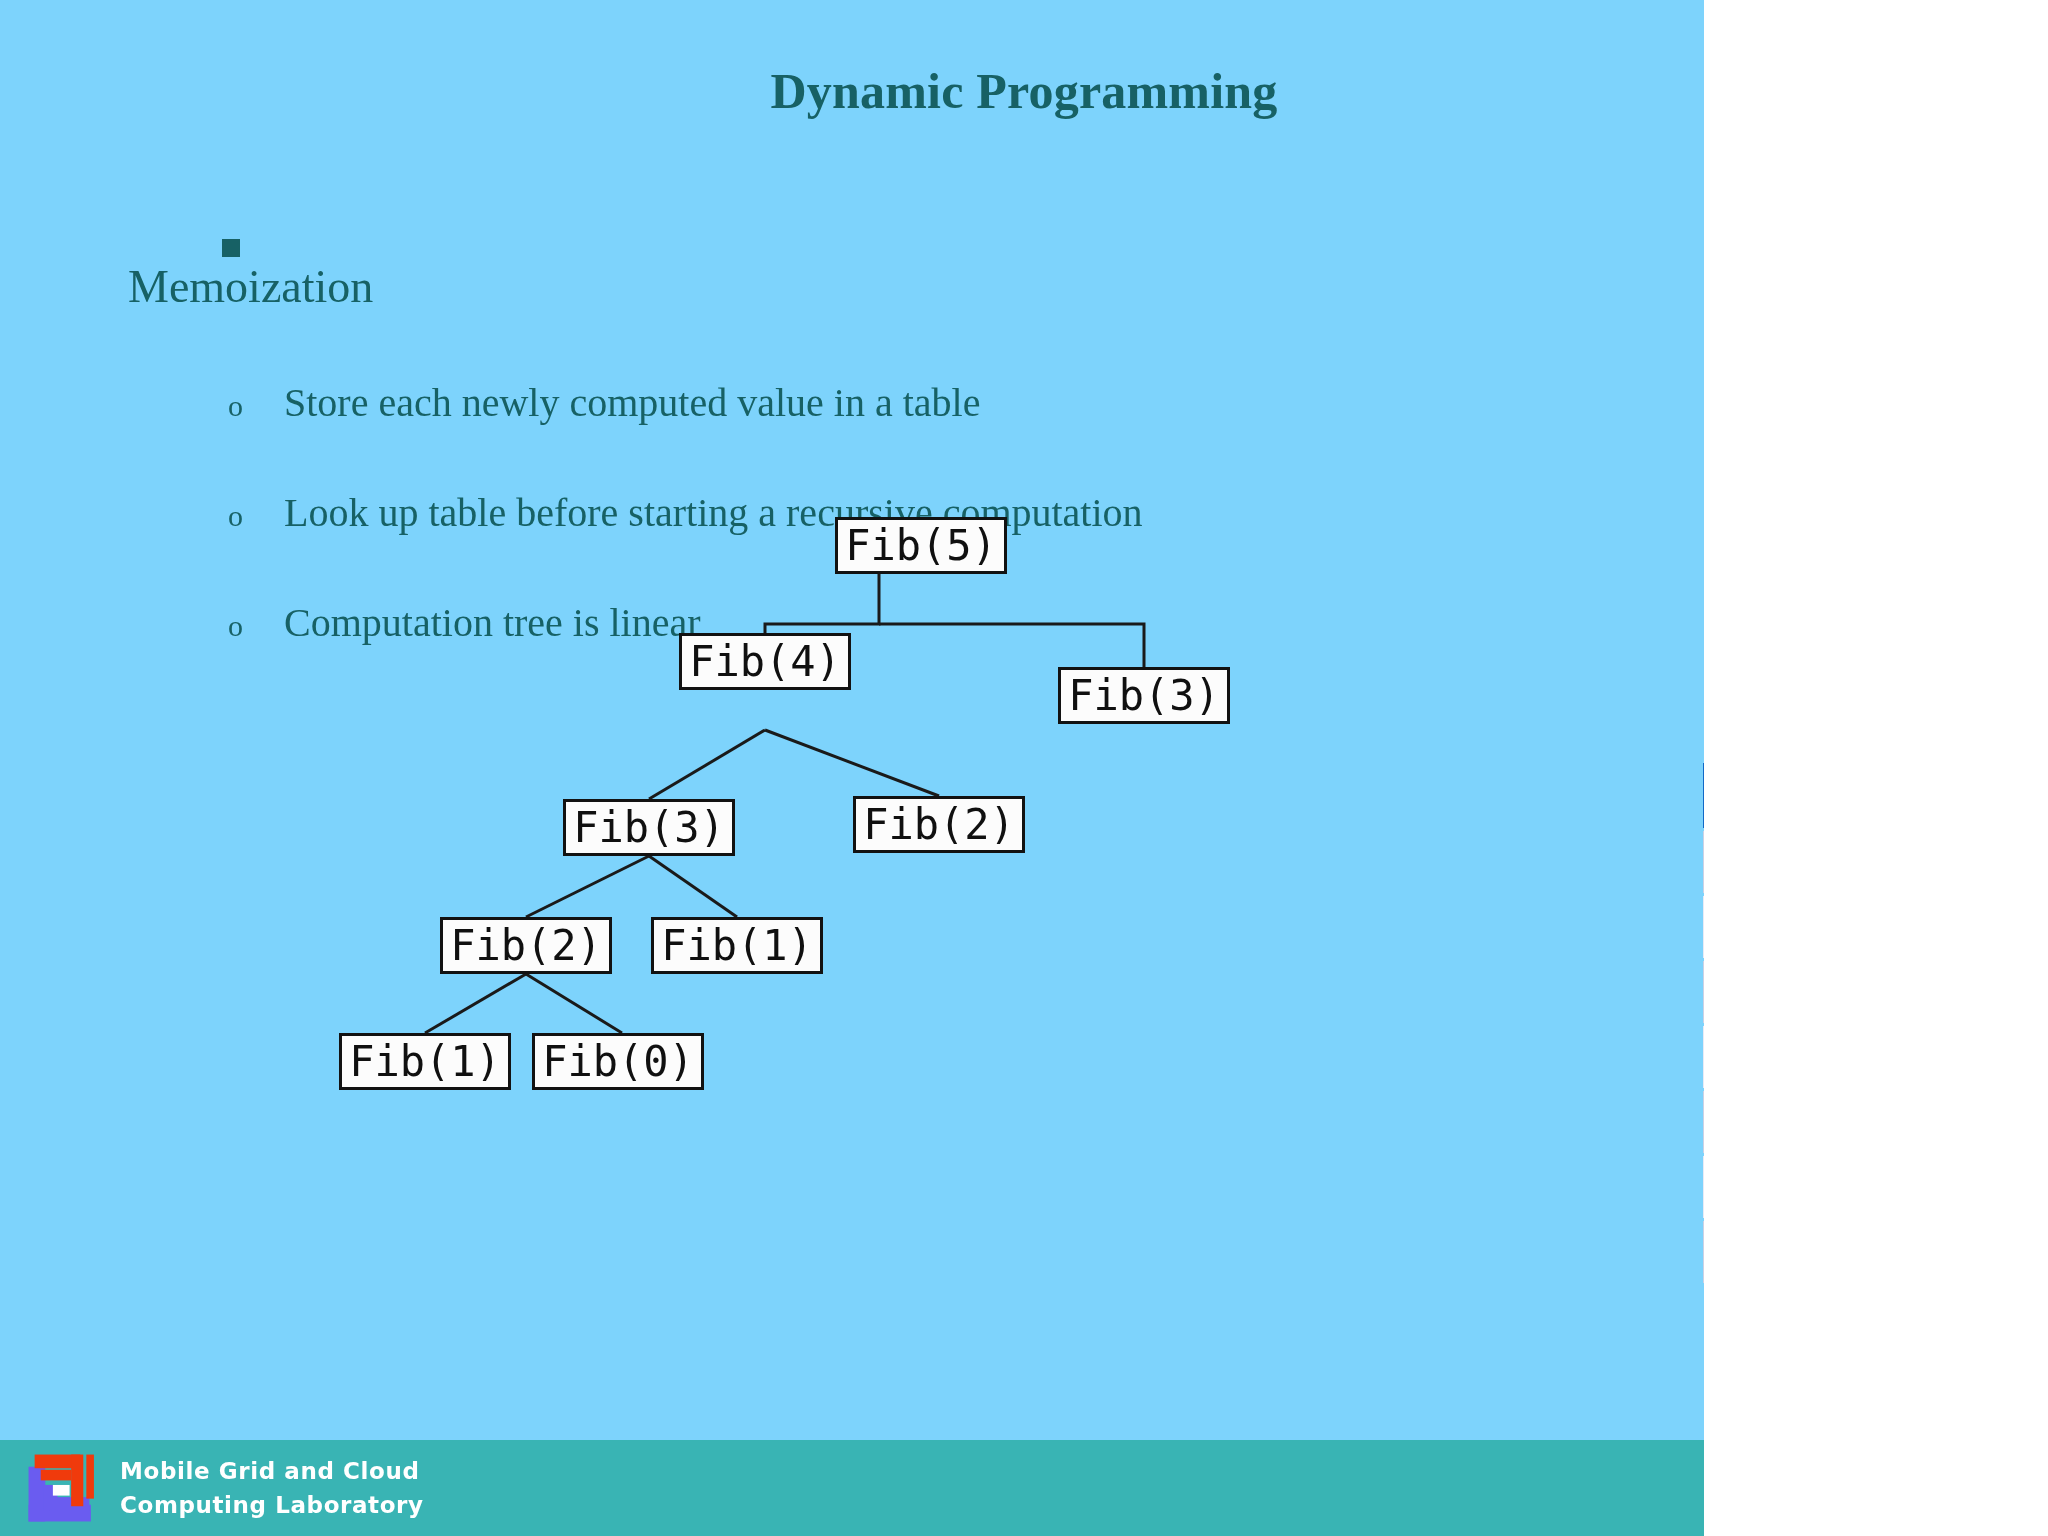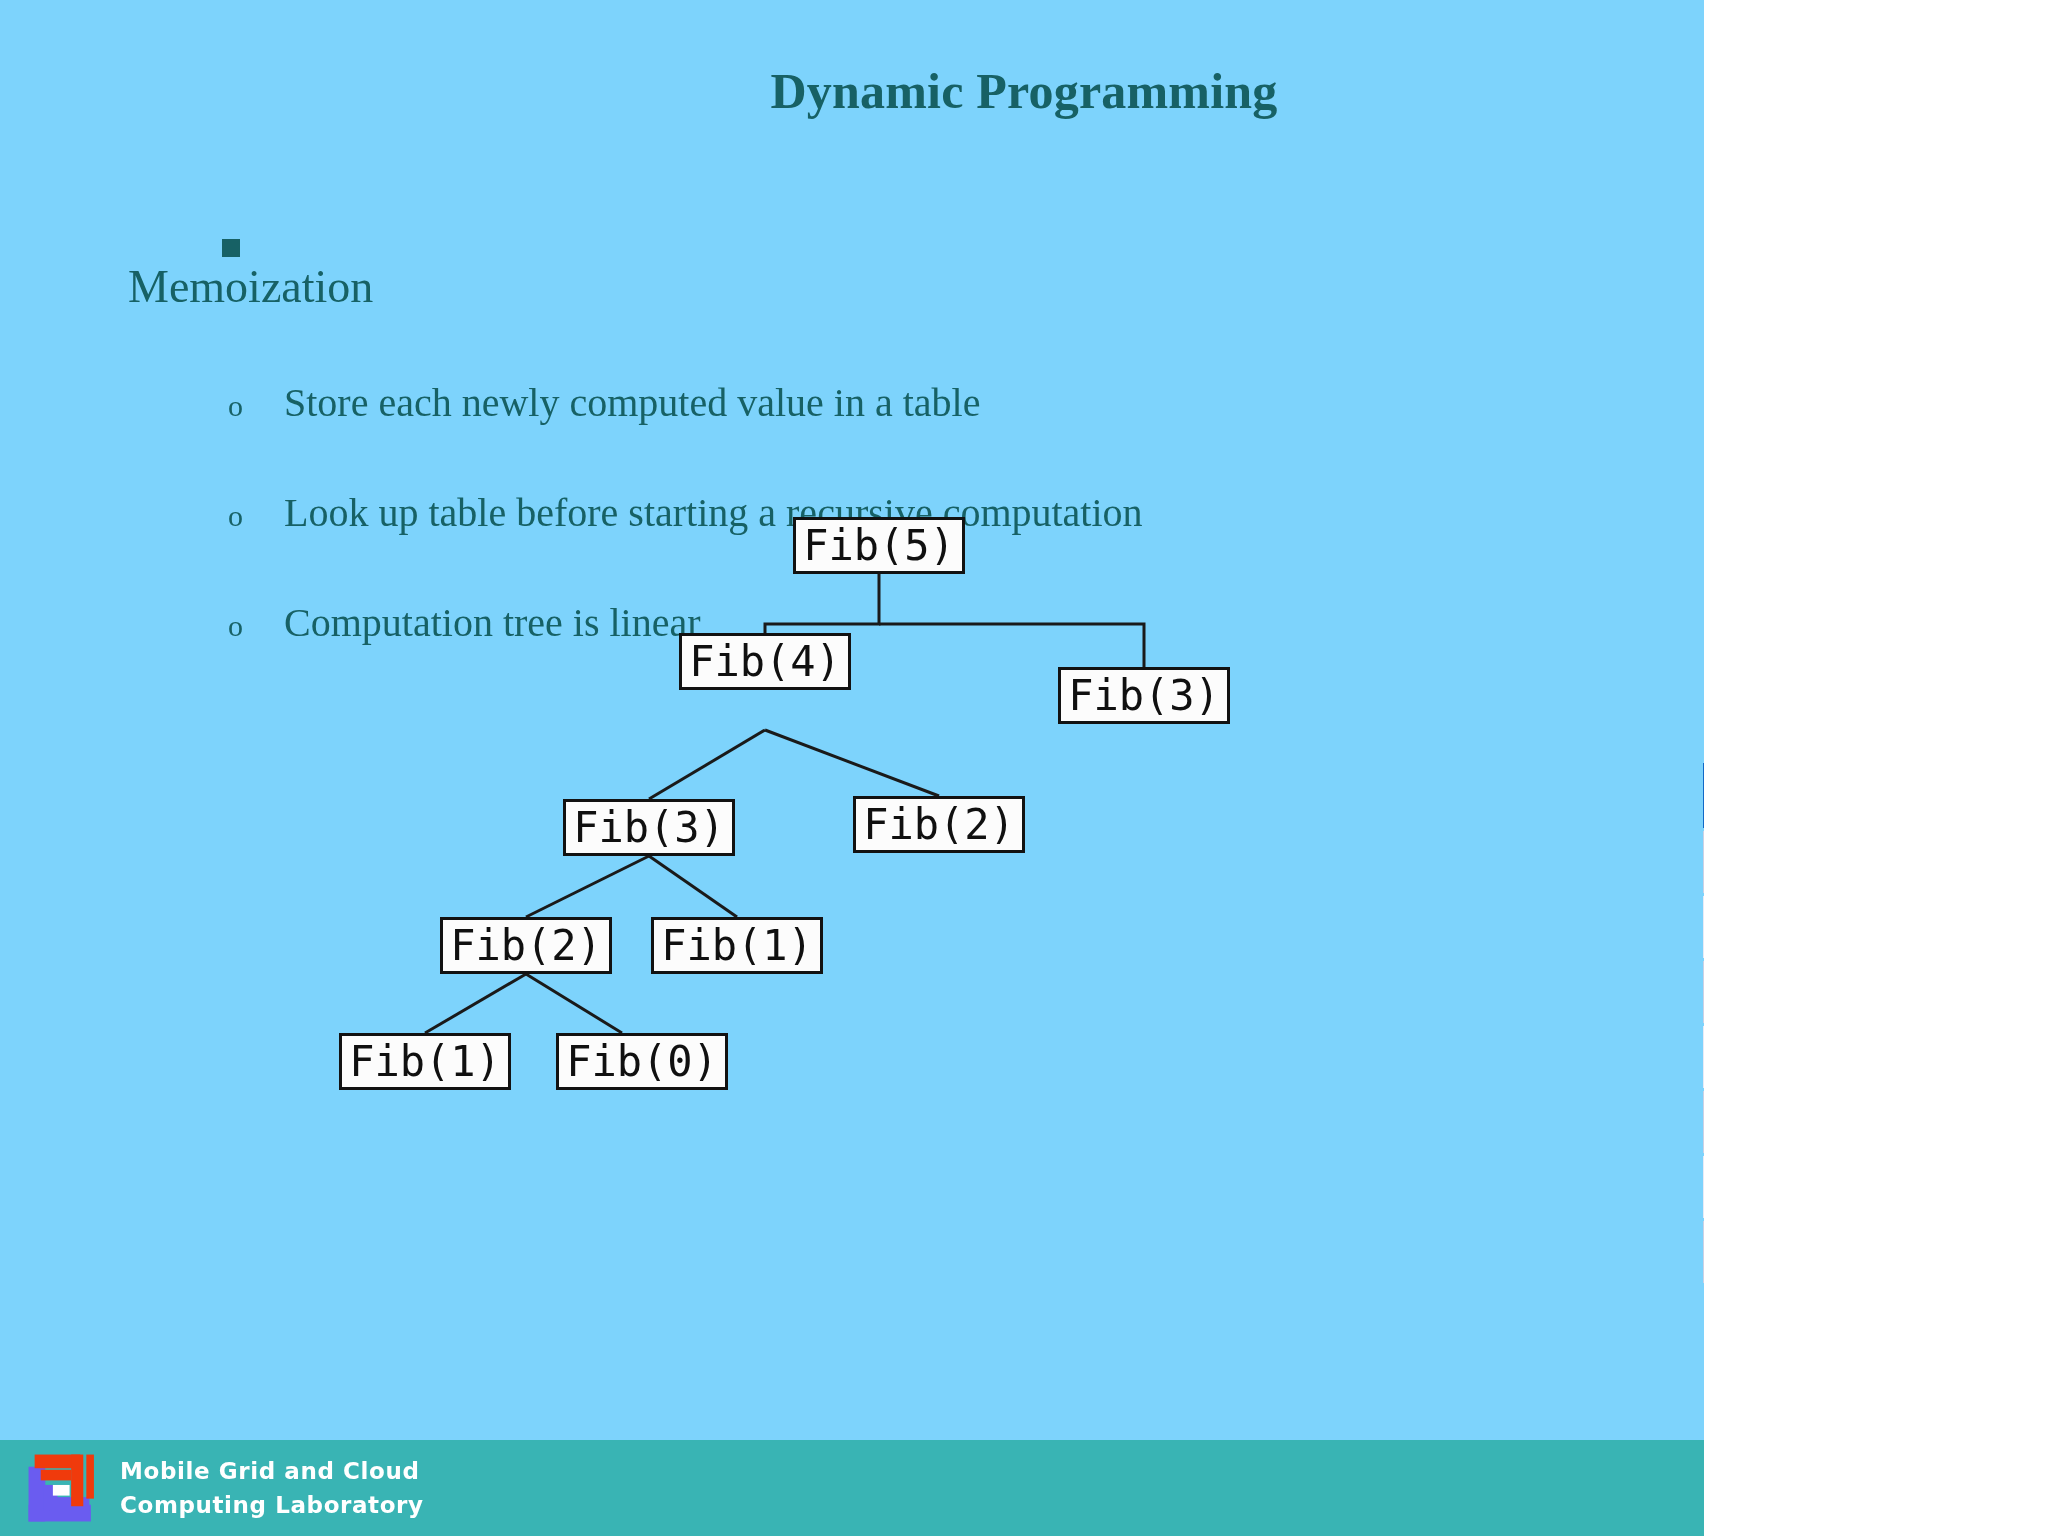--- a/index.html
+++ b/index.html
@@ -210,21 +210,21 @@
       <path d="M 765 730 L 939 796"></path>
 
       <path d="M 649 856 L 526 917"></path>
       <path d="M 649 856 L 737 917"></path>
 
       <path d="M 526 974 L 425 1033"></path>
       <path d="M 526 974 L 622 1033"></path>
     </g>
   </svg>
 
-  <div class="node" style="left:793px;top:517px;width:172px;height:57px;">
+  <div class="node" style="left:835px;top:517px;width:172px;height:57px;">
       <span>Fib(5)</span>
     </div>
   <div class="node" style="left:679px;top:633px;width:172px;height:57px;justify-content:center;">
       <span>Fib(4)</span>
     </div>
   <div class="node" style="left:1058px;top:667px;width:172px;height:57px;">
       <span>Fib(3)</span>
     </div>
   <div class="node" style="left:563px;top:799px;width:172px;height:57px;">
       <span>Fib(3)</span>
@@ -234,21 +234,21 @@
     </div>
   <div class="node" style="left:440px;top:917px;width:172px;height:57px;">
       <span>Fib(2)</span>
     </div>
   <div class="node" style="left:651px;top:917px;width:172px;height:57px;">
       <span>Fib(1)</span>
     </div>
   <div class="node" style="left:339px;top:1033px;width:172px;height:57px;">
       <span>Fib(1)</span>
     </div>
-  <div class="node" style="left:556px;top:1033px;width:172px;height:57px;">
+  <div class="node" style="left:532px;top:1033px;width:172px;height:57px;">
       <span>Fib(0)</span>
     </div>
 
   <table class="fibtable">
     <thead>
       <tr>
         <th class="col-n">n</th>
         <th class="col-f">Fib (n)</th>
       </tr>
     </thead>

